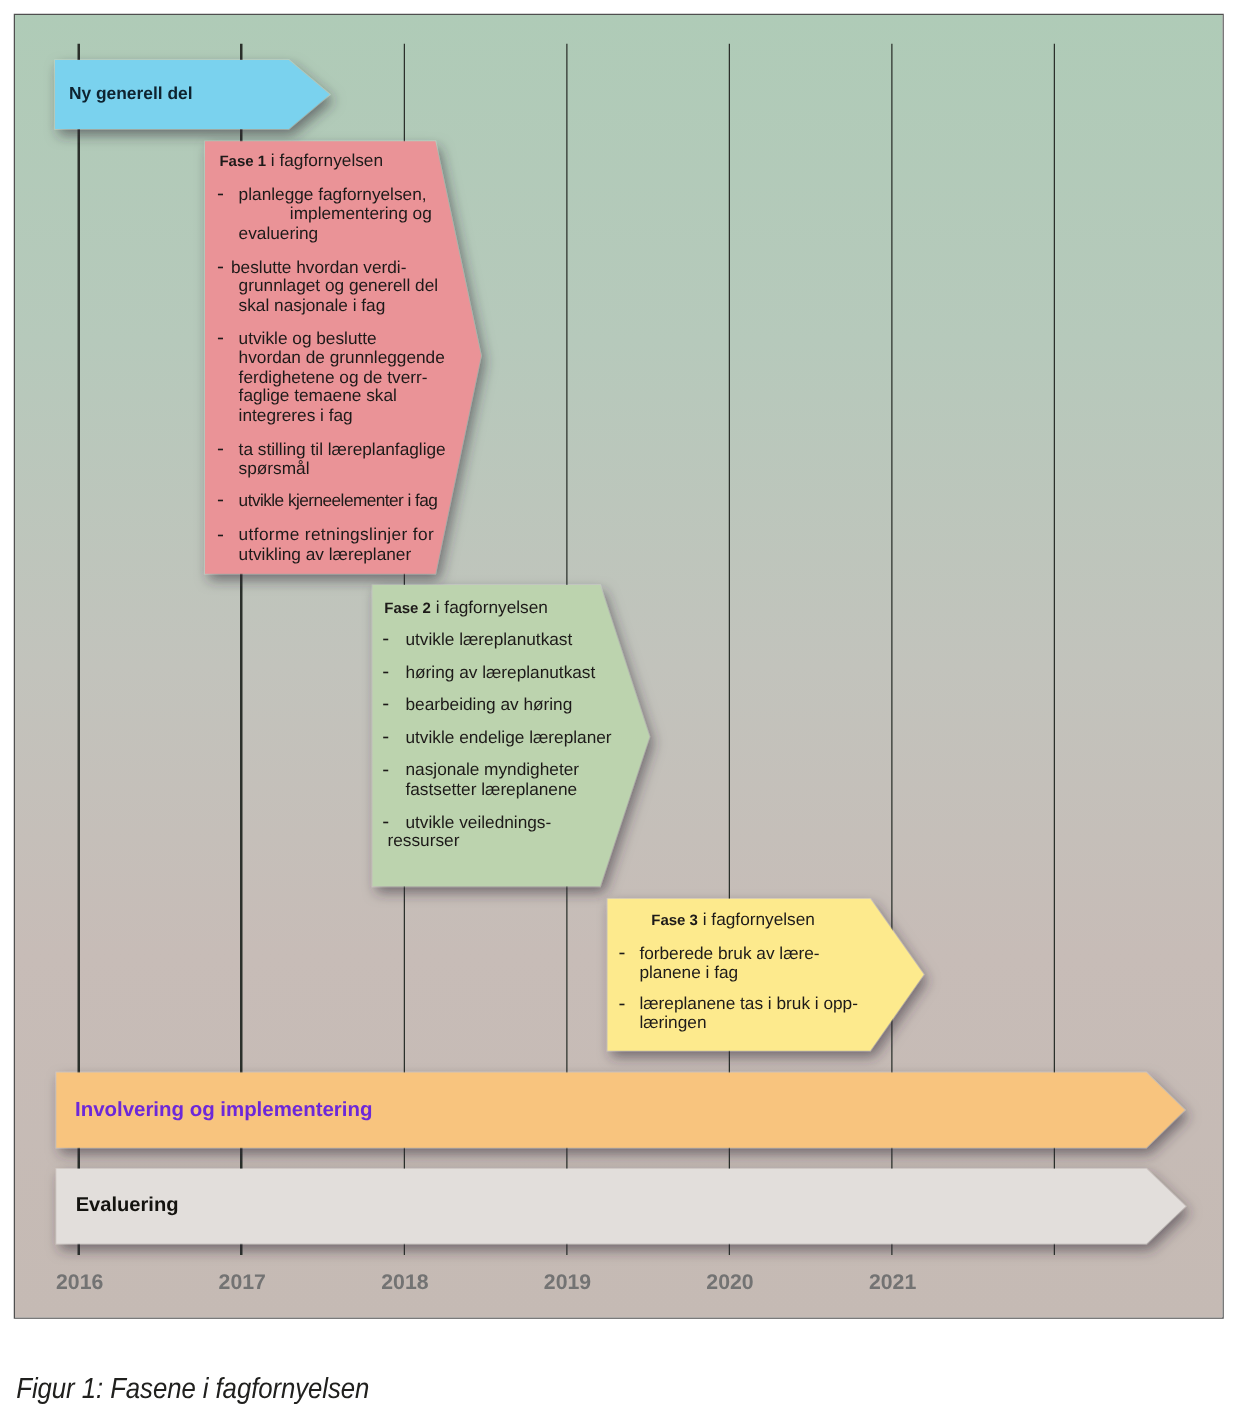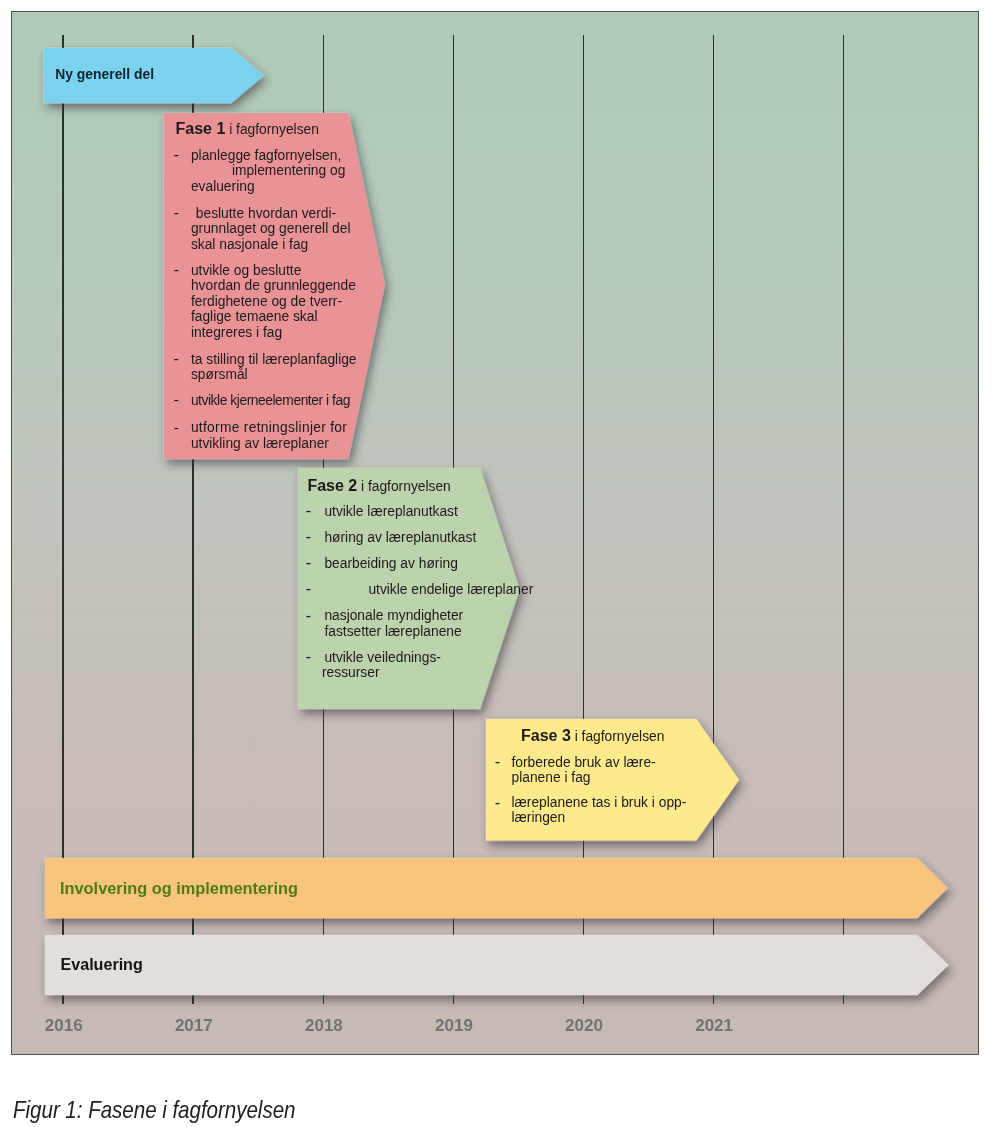--- a/index.html
+++ b/index.html
@@ -16,21 +16,21 @@
 
   .gridline{position:absolute;width:1.5px;background:#2b302b;}
 
   .shape{position:absolute;left:0;top:0;}
   .shape svg{display:block;overflow:visible;}
 
   .lbl{position:absolute;white-space:nowrap;font-weight:bold;color:#10252f;z-index:5;}
 
   .card{position:absolute;color:#1d1a19;}
   .card .hd{position:absolute;white-space:nowrap;font-size:13.8px;line-height:15.45px;}
-  .card .hd b{font-weight:bold;font-size:16px;}
+  .card .hd b{font-weight:bold;font-size:12px;}
   .card .bul{position:absolute;font-size:13.8px;line-height:15.45px;}
   .card .bul .dash{position:absolute;left:-0.2px;top:-0.5px;font-size:16.6px;}
   .card .bul .bt{position:absolute;white-space:pre;}
 
   #yearaxis .yr{position:absolute;font-weight:bold;font-size:17.0px;color:#737373;white-space:nowrap;}
 
   #caption{position:absolute;left:12.6px;top:1097.1px;font-style:italic;font-size:23.2px;
            color:#20201e;white-space:nowrap;letter-spacing:-0.05px;
            transform:scaleX(0.888);transform-origin:0 0;}
 </style>
@@ -45,21 +45,21 @@
         <div class="gridline" style="left: 50.3px; top: 22.6px; height: 969px;"></div>
         <div class="gridline" style="left: 180.4px; top: 22.6px; height: 969px;"></div>
         <div class="gridline" style="left: 310.5px; top: 22.6px; height: 969px;"></div>
         <div class="gridline" style="left: 440.6px; top: 22.6px; height: 969px;"></div>
         <div class="gridline" style="left: 570.6px; top: 22.6px; height: 969px;"></div>
         <div class="gridline" style="left: 700.7px; top: 22.6px; height: 969px;"></div>
         <div class="gridline" style="left: 830.8px; top: 22.6px; height: 969px;"></div>
       </div>
     <div id="shapes">
       <div class="lbl" id="lbl0" style="color: rgb(14, 35, 48); left: 43.2px; top: 70.1px; font-size: 13.9px; transform: translateY(-100%);">Ny generell del</div>
-      <div class="lbl" id="lbl1" style="color: #4d7c0f; left: 48px; top: 885.7px; font-size: 16.35px; transform: translateY(-100%);">Involvering og implementering</div>
+      <div class="lbl" id="lbl1" style="color: #6d28d9; left: 48px; top: 885.7px; font-size: 16.35px; transform: translateY(-100%);">Involvering og implementering</div>
       <div class="lbl" id="lbl2" style="color: rgb(20, 19, 15); left: 48.5px; top: 961.9px; font-size: 16.1px; transform: translateY(-100%);">Evaluering</div>
     <div class="shape" style="left: 17.6px; top: 21.8px;">
           <svg width="247.8" height="83.2" viewBox="0 0 247.8 83.2">
             <defs>
               <filter id="fny-generell-del-arrow" x="-30%" y="-30%" width="180%" height="180%">
                 <feDropShadow dx="2.0" dy="2.4" stdDeviation="1.7" flood-color="#2e2a36" flood-opacity="0.45" result="s1"></feDropShadow>
                 <feDropShadow in="SourceGraphic" dx="3.0" dy="5.0" stdDeviation="5.0" flood-color="#2e2a36" flood-opacity="0.55" result="s2"></feDropShadow>
               </filter>
             </defs>
             <polygon points="14.00,14.00 201.00,14.00 233.80,41.60 201.00,69.20 14.00,69.20" fill="#7ad2ee" stroke="rgba(255,255,255,0.17)" stroke-width="1.3" paint-order="stroke" filter="url(#fny-generell-del-arrow)"></polygon>
@@ -132,21 +132,21 @@
   <div class="card" style="left: 0px; top: 0px;">
         <div class="hd" style="left: 163.5px; top: 109.3px;"><b>Fase 1</b><span> i fagfornyelsen</span></div>
         <div class="bul" style="left: 161.8px; top: 135.9px;">
           <span class="dash">-</span>
           <span class="bt" style="left: 17.1px; top: 0px;">planlegge fagfornyelsen,</span>
           <span class="bt" style="left: 17.1px; top: 15.5px; padding-left: 41px;">implementering og</span>
           <span class="bt" style="left: 17.1px; top: 31px;">evaluering</span>
         </div>
         <div class="bul" style="left: 161.8px; top: 193.9px;">
           <span class="dash">-</span>
-          <span class="bt" style="left: 22px; top: 0px; text-align: right;">beslutte hvordan verdi-</span>
+          <span class="bt" style="left: 11px; top: 0px; text-align: right;">beslutte hvordan verdi-</span>
           <span class="bt" style="left: 17.1px; top: 15.5px;">grunnlaget og generell del</span>
           <span class="bt" style="left: 17.1px; top: 31px;">skal nasjonale i fag</span>
         </div>
         <div class="bul" style="left: 161.8px; top: 250.8px;">
           <span class="dash">-</span>
           <span class="bt" style="left: 17.1px; top: 0px;">utvikle og beslutte</span>
           <span class="bt" style="left: 17.1px; top: 15.5px;">hvordan de grunnleggende</span>
           <span class="bt" style="left: 17.1px; top: 31px;">ferdighetene og de tverr-</span>
           <span class="bt" style="left: 17.1px; top: 46.5px;">faglige temaene skal</span>
           <span class="bt" style="left: 17.1px; top: 62px;">integreres i fag</span>
@@ -175,31 +175,31 @@
         <div class="bul" style="left: 294px; top: 517.8px;">
           <span class="dash">-</span>
           <span class="bt" style="left: 18.4px; top: 0px;">høring av læreplanutkast</span>
         </div>
         <div class="bul" style="left: 294px; top: 543.8px;">
           <span class="dash">-</span>
           <span class="bt" style="left: 18.4px; top: 0px;">bearbeiding av høring</span>
         </div>
         <div class="bul" style="left: 294px; top: 569.8px;">
           <span class="dash">-</span>
-          <span class="bt" style="left: 18.4px; top: 0px; margin-left: 44px;">utvikle endelige læreplaner</span>
+          <span class="bt" style="left: 18.4px; top: 0px;">utvikle endelige læreplaner</span>
         </div>
         <div class="bul" style="left: 294px; top: 596.1px;">
           <span class="dash">-</span>
           <span class="bt" style="left: 18.4px; top: 0px;">nasjonale myndigheter</span>
           <span class="bt" style="left: 18.4px; top: 15.5px;">fastsetter læreplanene</span>
         </div>
         <div class="bul" style="left: 294px; top: 637.8px;">
           <span class="dash">-</span>
           <span class="bt" style="left: 18.4px; top: 0px;">utvikle veilednings-</span>
-          <span class="bt" style="left: 16px; top: 15.5px; text-align: right;">ressurser</span>
+          <span class="bt" style="left: 4px; top: 15.5px; text-align: right;">ressurser</span>
         </div>
       </div>
       <div class="card" style="left: 0px; top: 0px;">
         <div class="hd" style="left: 509px; top: 716.1px;"><b>Fase 3</b><span> i fagfornyelsen</span></div>
         <div class="bul" style="left: 483px; top: 742.5px;">
           <span class="dash">-</span>
           <span class="bt" style="left: 16.5px; top: 0px;">forberede bruk av lære-</span>
           <span class="bt" style="left: 16.5px; top: 15.2px;">planene i fag</span>
         </div>
         <div class="bul" style="left: 483px; top: 783.3px;">

